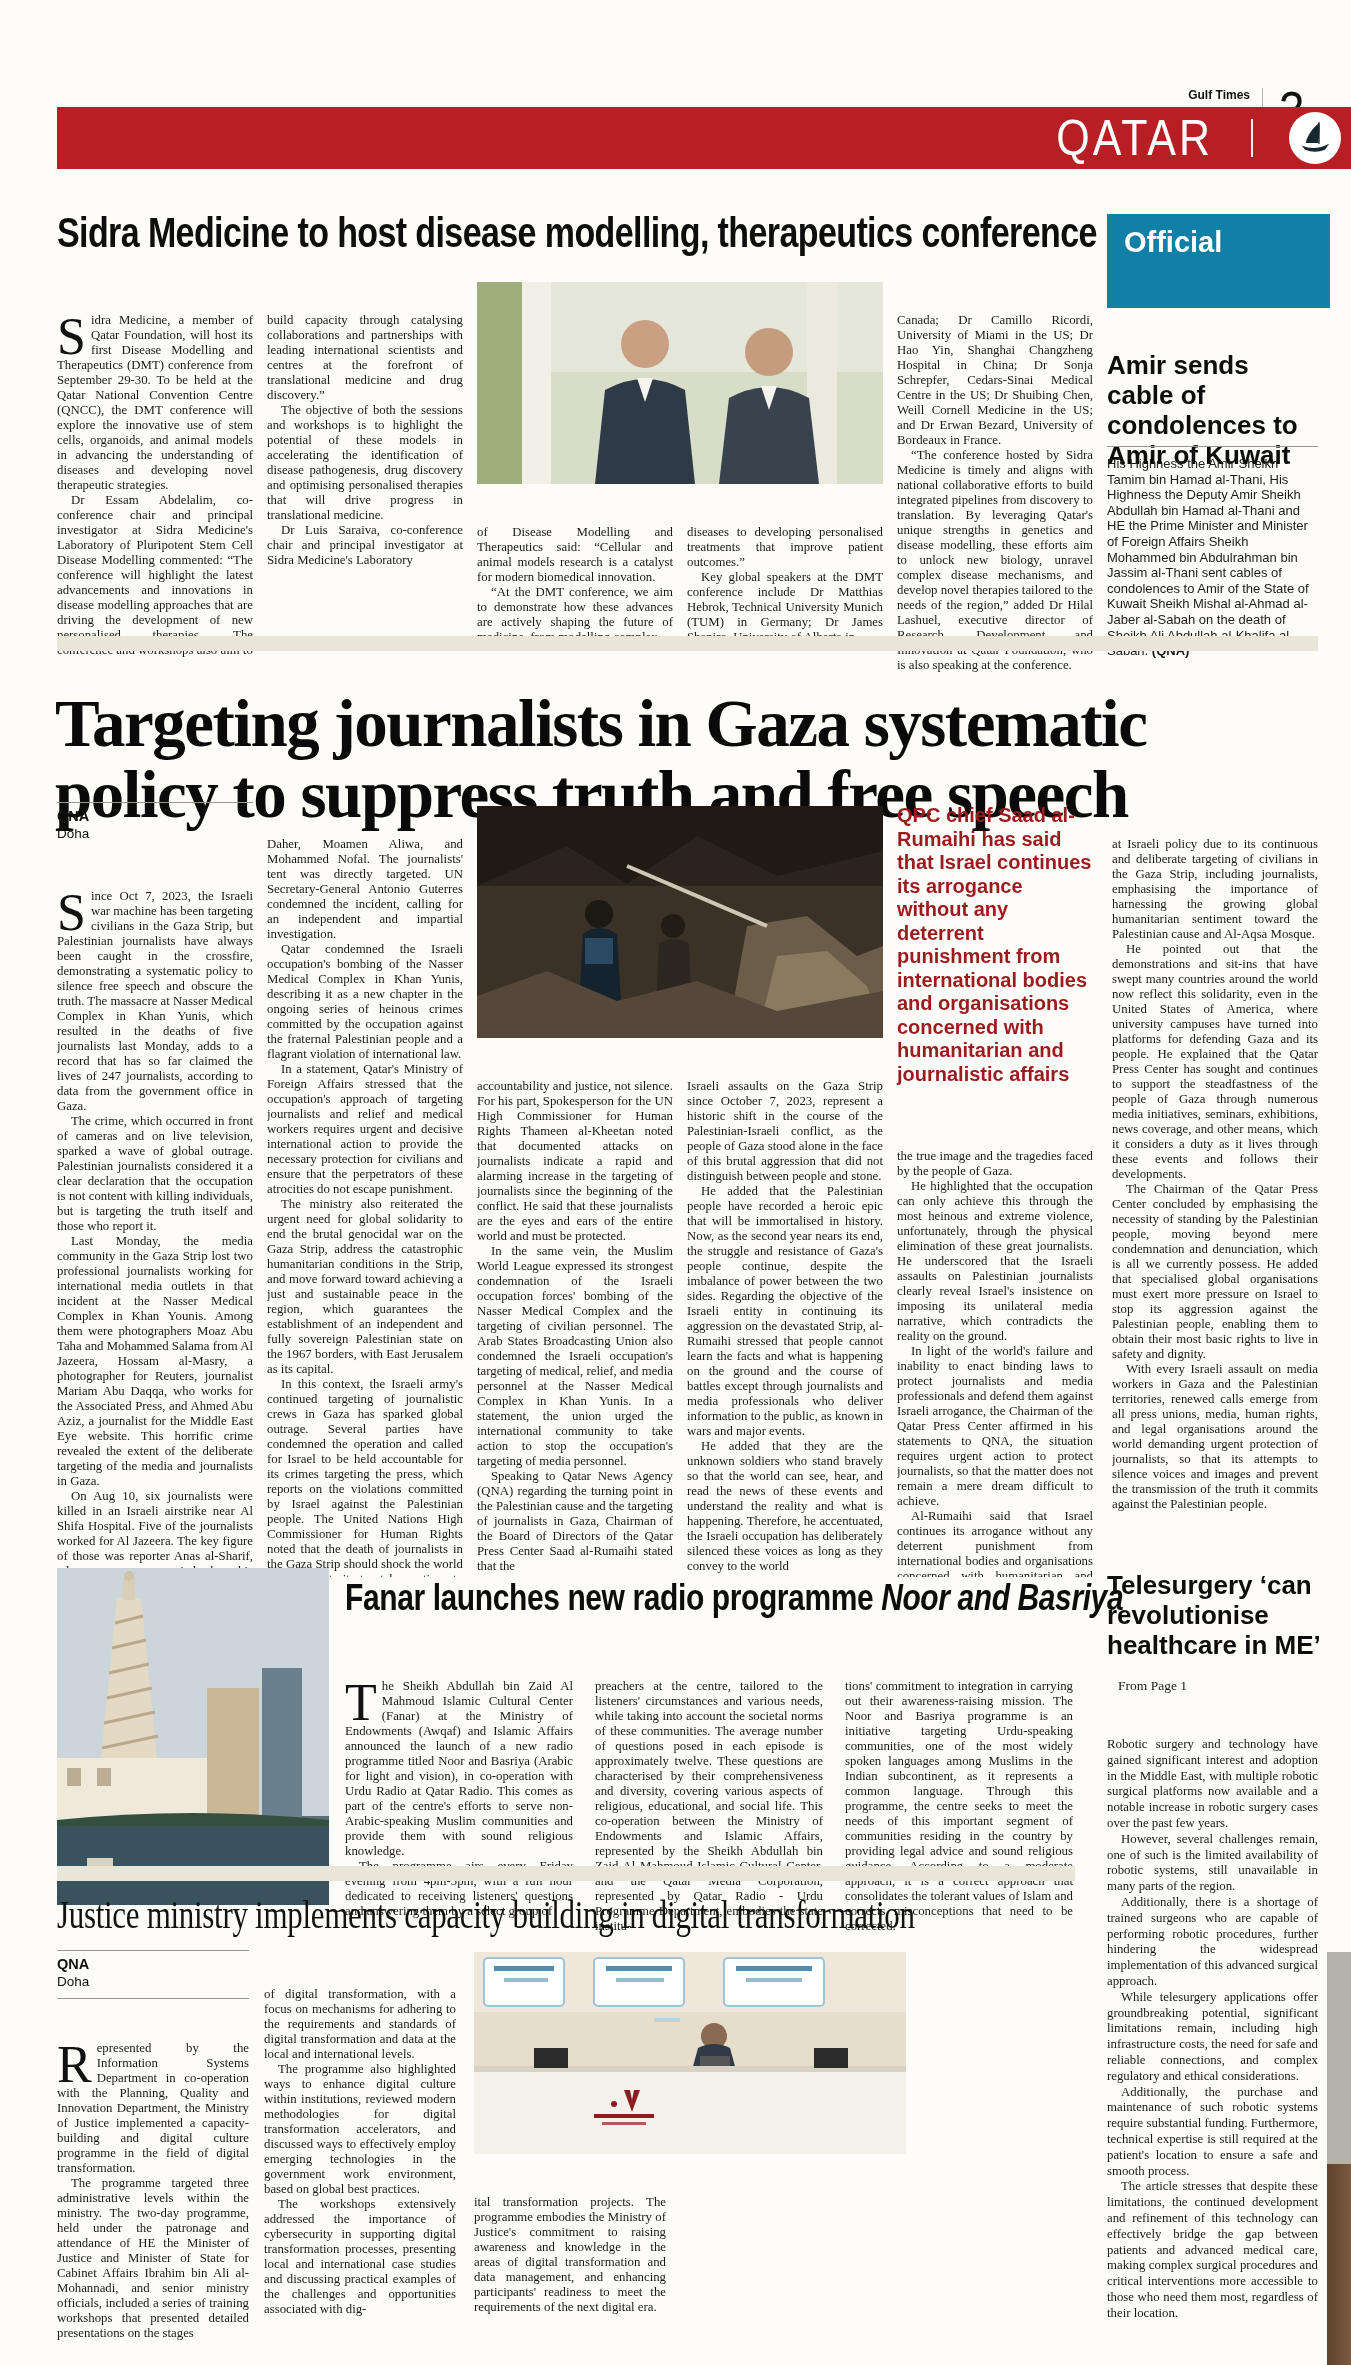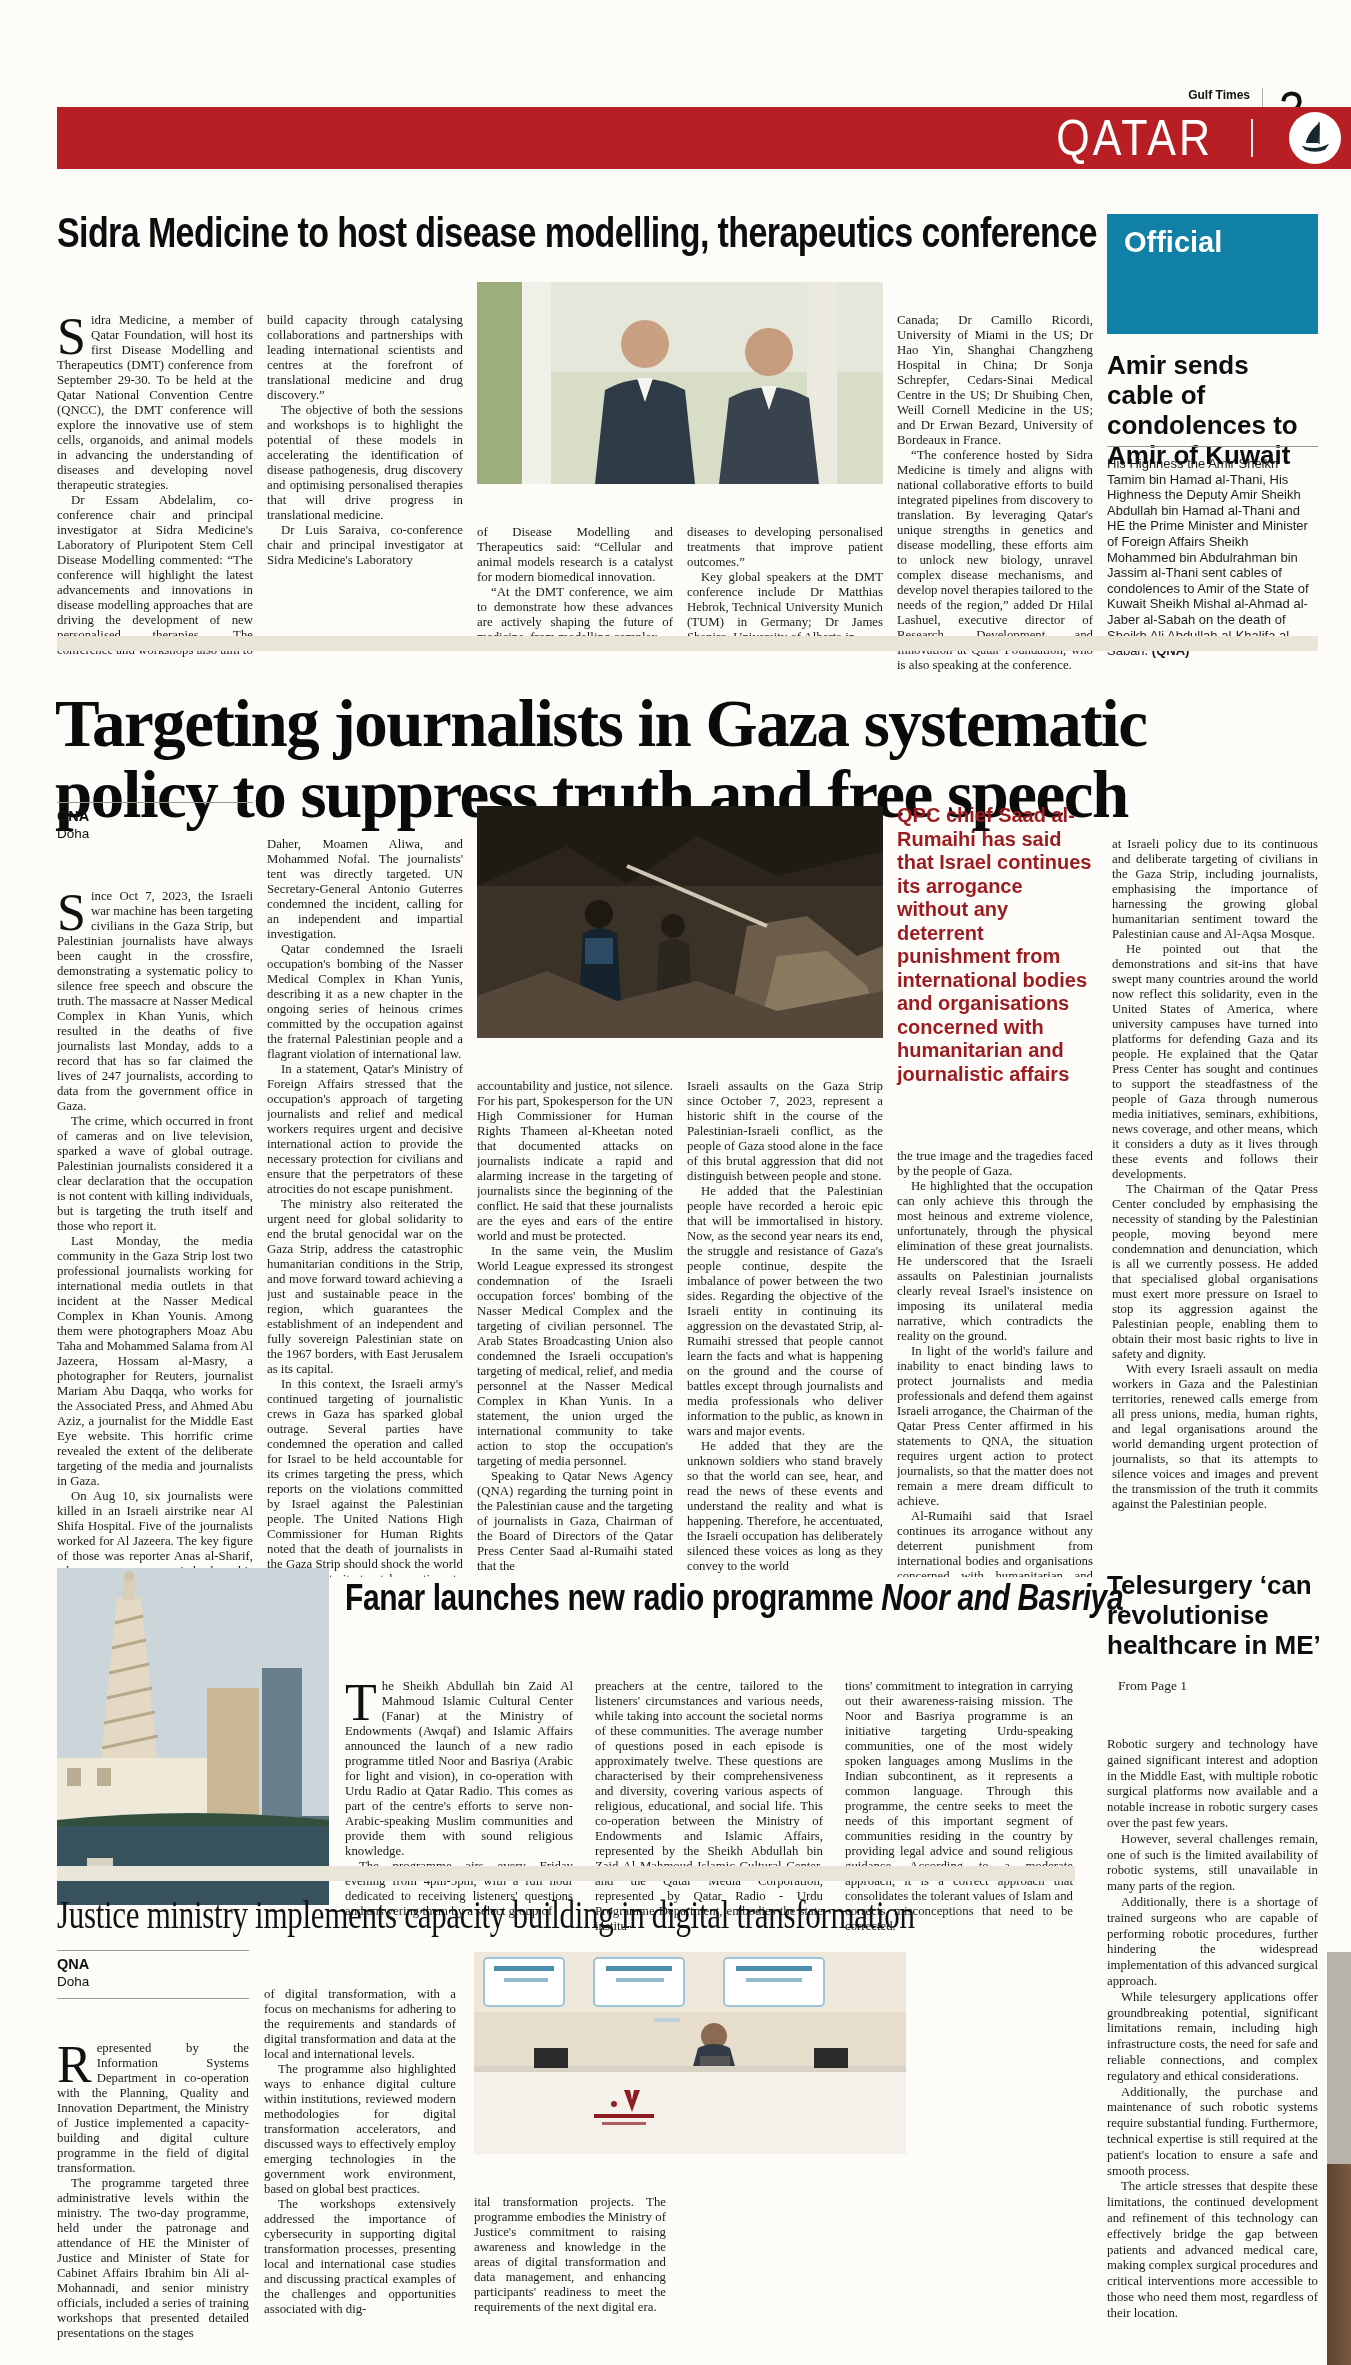--- a/index.html
+++ b/index.html
@@ -34,21 +34,21 @@
   .col p{margin:0;}
   .col p + p{text-indent:14px;}
   .dropcap p:first-child::first-letter{float:left;font-size:52px;line-height:41px;padding:3px 5px 0 0;
             font-family:"Liberation Serif",serif;color:#111;}
   .byline{font-family:"Liberation Sans",sans-serif;color:#111;}
   .byline .ag{font-weight:bold;font-size:14.5px;line-height:17px;}
   .byline .ct{font-size:13.5px;line-height:17px;}
   .rule{position:absolute;height:1px;background:#9a978f;}
   .band{position:absolute;height:15px;background:#e9e5d8;}
   
-  .off-box{position:absolute;left:1107px;top:214px;width:211px;height:120px;background:#1180a7;}
+  .off-box{position:absolute;left:1107px;top:214px;width:211px;height:94px;background:#1180a7;padding-left:12px;}
   .off-label{position:absolute;left:17px;top:12px;color:#fff;font-family:"Liberation Sans",sans-serif;
              font-weight:bold;font-size:29px;}
   .off-h{position:absolute;left:1107px;top:350px;width:211px;font-family:"Liberation Sans",sans-serif;
          font-weight:bold;font-size:26px;line-height:30px;color:#0d0d0d;}
   .off-body{position:absolute;left:1107px;top:456px;width:211px;font-family:"Liberation Sans",sans-serif;
             font-size:13px;line-height:15.6px;color:#1b1b1b;}
   .quote{position:absolute;left:897px;top:804px;width:202px;font-family:"Liberation Sans",sans-serif;
          font-weight:bold;font-size:20px;line-height:23.5px;color:#9b1b1e;text-align:left;}
   .photo{position:absolute;overflow:hidden;background:#ccc;}
   .fromp{position:absolute;font-size:13.5px;color:#1a1a1a;}

